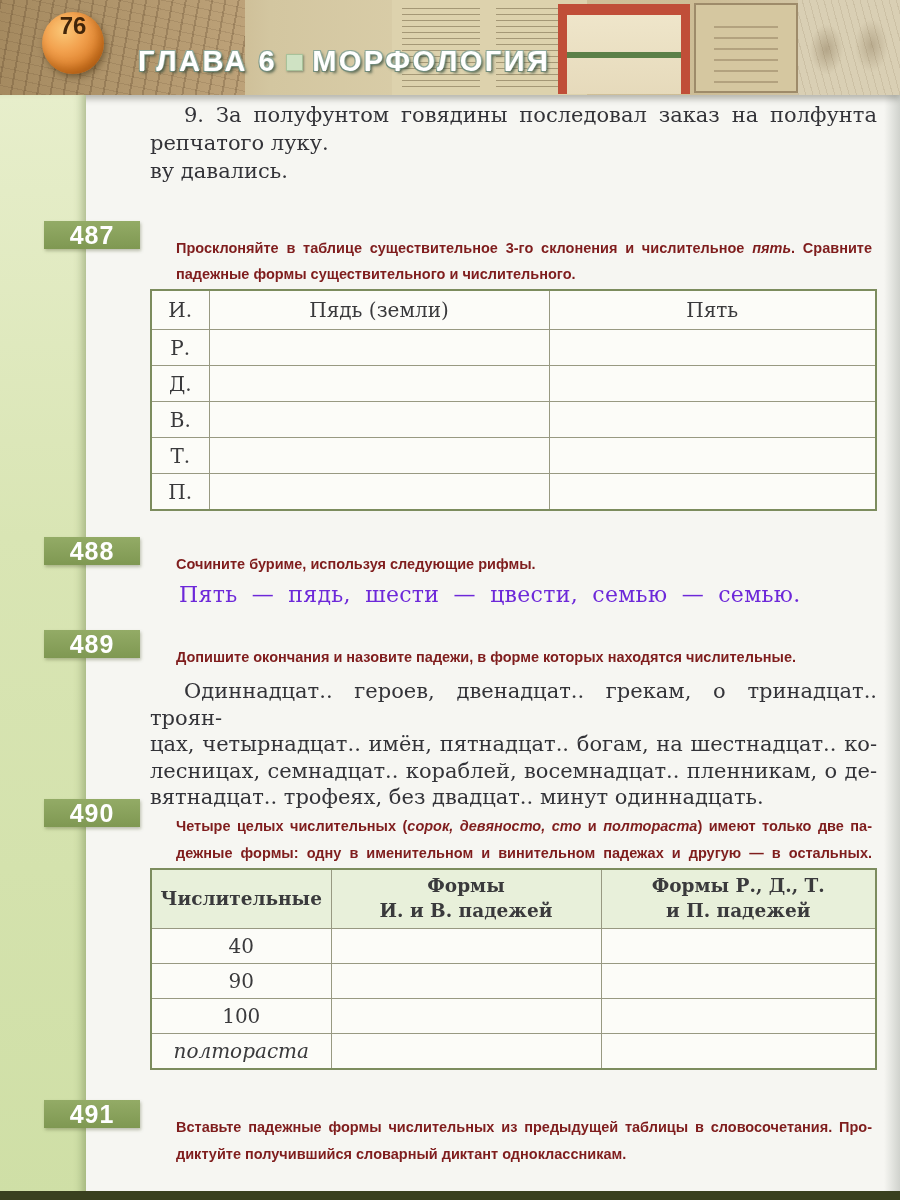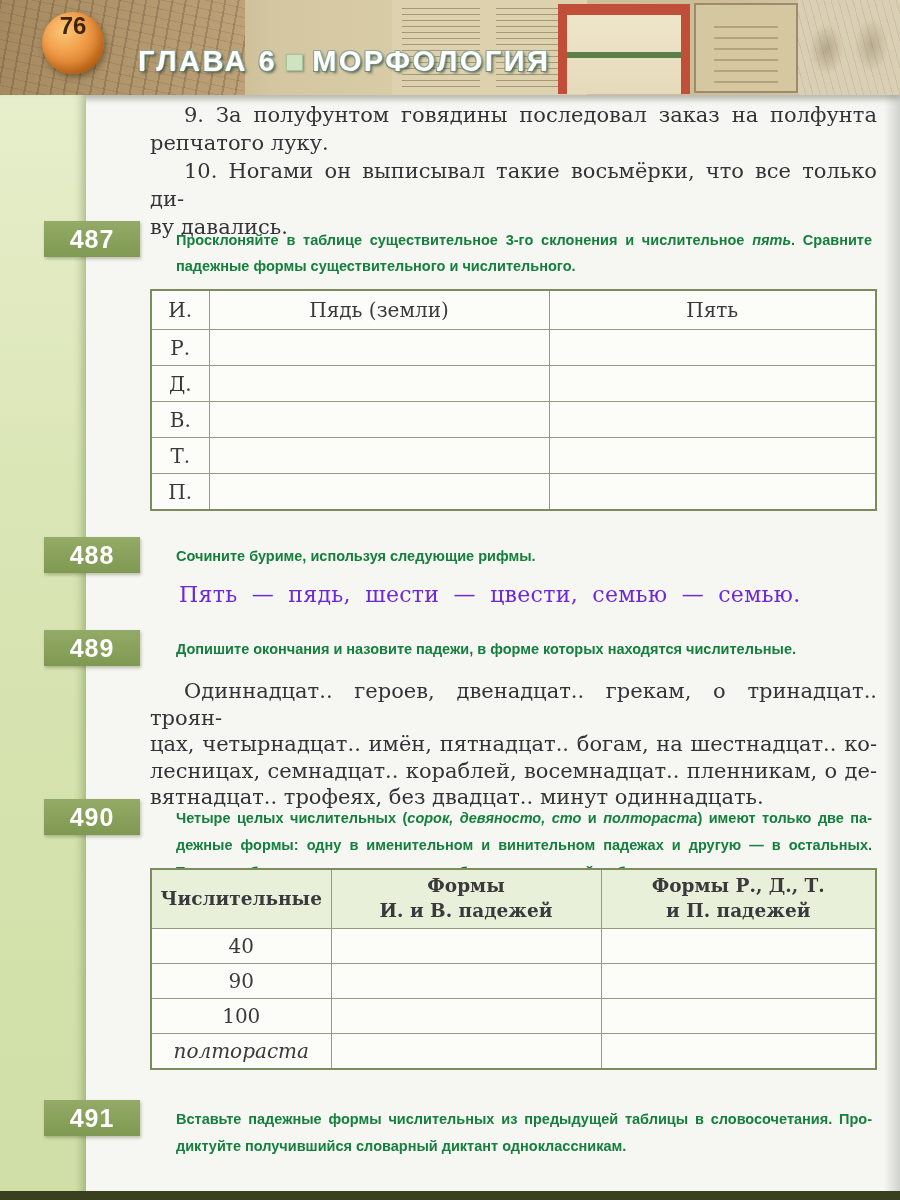--- a/index.html
+++ b/index.html
@@ -49,26 +49,26 @@
     background:linear-gradient(180deg,#e7eecb,#d9e5b4 40%,#cfdfa6);
     box-shadow:inset -9px 0 10px -6px rgba(90,110,60,.45); }
   .edge-shade { position:absolute; right:0; top:95px; width:16px; height:1097px;
     background:linear-gradient(90deg, rgba(120,128,120,0) 0%, rgba(120,128,120,.30) 100%); }
   .bottom-band { position:absolute; left:0; top:1191px; width:900px; height:9px; background:#39401f; }
 
   
   .serif { position:absolute; left:150px; width:727px; font:21px/28px "DejaVu Serif","Liberation Serif",serif; color:#333338; }
   .ind { text-indent:34px; }
   .jl { text-align:justify; text-align-last:justify; }
-  .badge { position:absolute; left:44px; width:96px; height:36px;
+  .badge { position:absolute; left:44px; width:96px; height:28px;
     background:linear-gradient(180deg,#93ab66,#7f9852); color:#fff;
     display:flex; align-items:center; justify-content:center;
     font:700 25px "Liberation Sans",sans-serif; letter-spacing:1px;
     box-shadow:1px 2px 3px rgba(80,90,50,.35); }
-  .instr { position:absolute; left:176px; width:696px; font:700 14.5px/26px "Liberation Sans",sans-serif; color:#15803d; }
+  .instr { position:absolute; left:176px; width:696px; font:700 14.5px/26px "Liberation Sans",sans-serif; color:#7f1d1d;margin-top:8px; }
   .instr i { font-style:italic; }
 
   
   table.tbl { position:absolute; left:150px; border-collapse:collapse; table-layout:fixed; background:#fcfcf8;
     border:2px solid #7c8c5e; }
   table.tbl td { border:1px solid #989982; font:20px "DejaVu Serif","Liberation Serif",serif;
     color:#3a3a3c; text-align:center; padding:0 6px; overflow:hidden; }
   .t487 { top:289px; width:727px; }
   .t487 td { height:35px; }
   .t487 tr:first-child td { height:38px; }
@@ -100,21 +100,20 @@
 
   <div class="strip"></div>
   <div class="edge-shade"></div>
   <div class="bottom-band"></div>
 
   <div class="serif" style="top:101px">
     <div class="jl ind">9. За полуфунтом говядины последовал заказ на полфунта</div>
     <div>репчатого луку.</div>
   </div>
   <div class="serif" style="top:157px">
-    <div class="jl ind">10. Ногами он выписывал такие восьмёрки, что все только ди-</div>
     <div>ву давались.</div>
   </div>
 
   <div class="badge" style="top:221px">
     <span>487</span>
   </div>
   <div class="instr" style="top:227px">
     <div class="jl"><span>Просклоняйте в таблице существительное 3-го склонения и числительное </span><i>пять</i><span>. Сравните</span></div>
     <div>падежные формы существительного и числительного.</div>
   </div>

